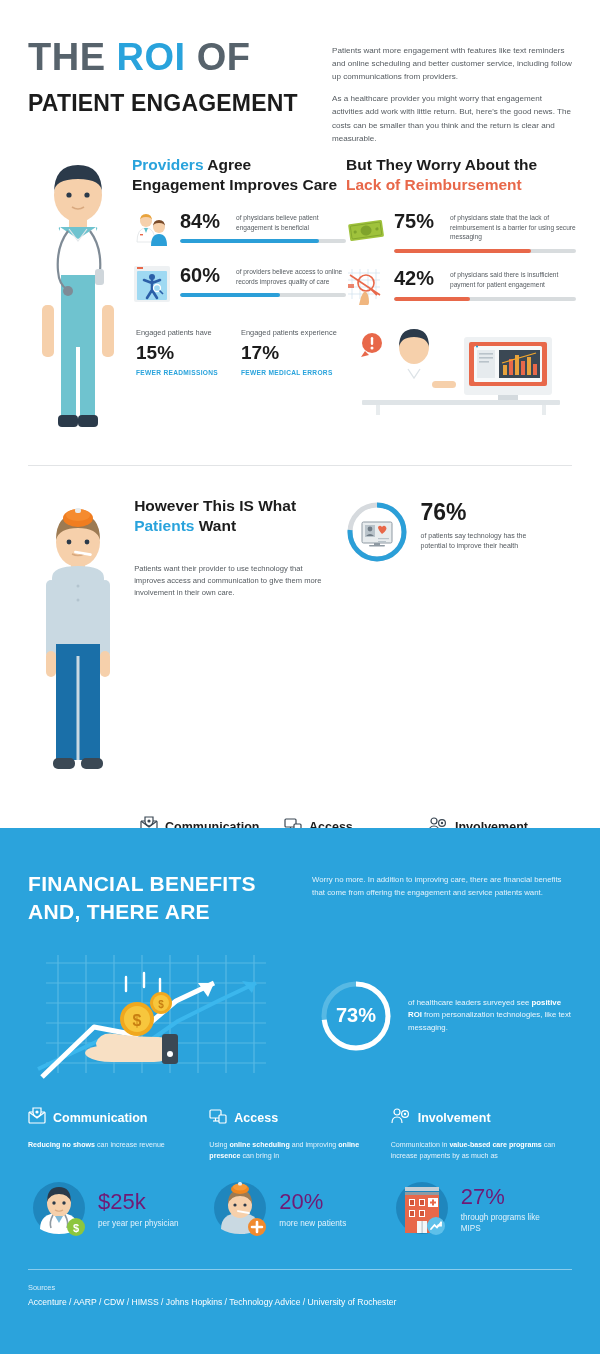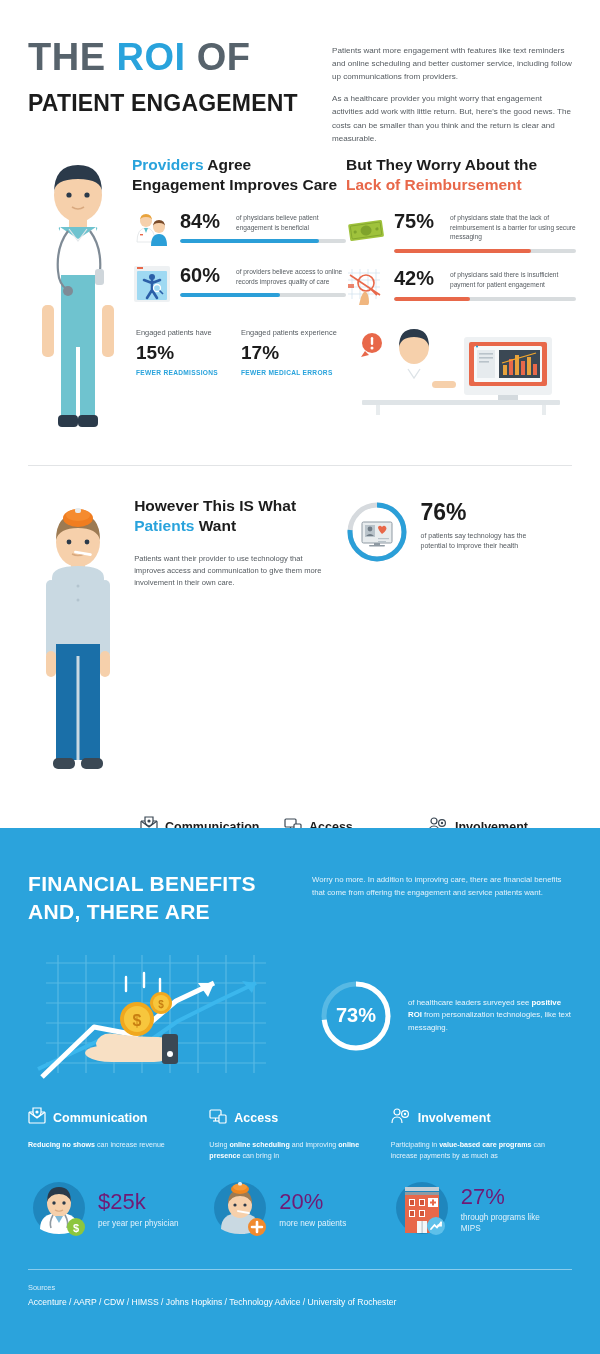--- a/index.html
+++ b/index.html
@@ -374,21 +374,21 @@
         <rect x="48.5" y="160" width="3" height="104" fill="#c9d9e2"></rect>
         <rect x="25" y="262" width="22" height="11" rx="5" fill="#3b4854"></rect>
         <rect x="53" y="262" width="22" height="11" rx="5" fill="#3b4854"></rect>
       </svg>
     </div>
 
     <div class="s2-head-col">
       <div class="h2">
         <span>However This IS What </span><span class="accent-blue">Patients</span><span> Want</span>
       </div>
-      <div class="body-sm" style="margin-top:16px; width:200px;">Patients want their provider to use technology that improves access and communication to give them more involvement in their own care.</div>
+      <div class="body-sm" style="margin-top:26px; width:200px;">Patients want their provider to use technology that improves access and communication to give them more involvement in their own care.</div>
     </div>
 
     <div class="s2-stat76">
       <div class="donut" style="width:64px;height:64px;flex:0 0 64px;">
         <svg width="64" height="64" viewBox="0 0 64 64">
           <circle cx="32" cy="32" r="27" fill="none" stroke="#d6dade" stroke-width="5"></circle>
           <circle cx="32" cy="32" r="27" fill="none" stroke="#2b9fd8" stroke-width="5" stroke-dasharray="128.9 169.6" stroke-dashoffset="0" transform="rotate(-90 32 32)" stroke-linecap="butt"></circle>
           <rect x="17" y="22" width="30" height="21" rx="1.5" fill="#e8ecee" stroke="#8f9aa3" stroke-width="1"></rect>
           <rect x="20" y="25" width="10" height="12" fill="#b9c3ca"></rect>
           <circle cx="25" cy="29" r="2.4" fill="#6f7b85"></circle>
@@ -744,21 +744,21 @@
           <svg width="20" height="18" viewBox="0 0 20 18">
             <circle cx="6" cy="5" r="3" fill="none" stroke="#ffffff" stroke-width="1.2"></circle>
             <path d="M1 16 q0-6 5-6 q5 0 5 6" fill="none" stroke="#ffffff" stroke-width="1.2"></path>
             <circle cx="14" cy="7" r="3.4" fill="none" stroke="#ffffff" stroke-width="1.2"></circle>
             <circle cx="14" cy="7" r="1.2" fill="#ffffff"></circle>
           </svg>
         </span>
         <span class="s3-col-title">Involvement</span>
       </div>
       <div class="s3-col-desc">
-        <span>Participating in </span><b>value-based care programs</b><span> can increase payments by as much as</span>
+        <span>Communication in </span><b>value-based care programs</b><span> can increase payments by as much as</span>
       </div>
       <div class="s3-col-stat">
         <div class="s3-avatar">
           <svg width="62" height="62" viewBox="0 0 62 62">
             <circle cx="31" cy="31" r="26" fill="#1f86bd"></circle>
             <rect x="14" y="10" width="34" height="4" fill="#c6cfd6"></rect>
             <rect x="14" y="15" width="34" height="3" fill="#8f9aa3"></rect>
             <rect x="14" y="18" width="34" height="38" fill="#e8684a"></rect>
             <g fill="#ffffff">
               <rect x="18" y="22" width="6" height="7"></rect>

